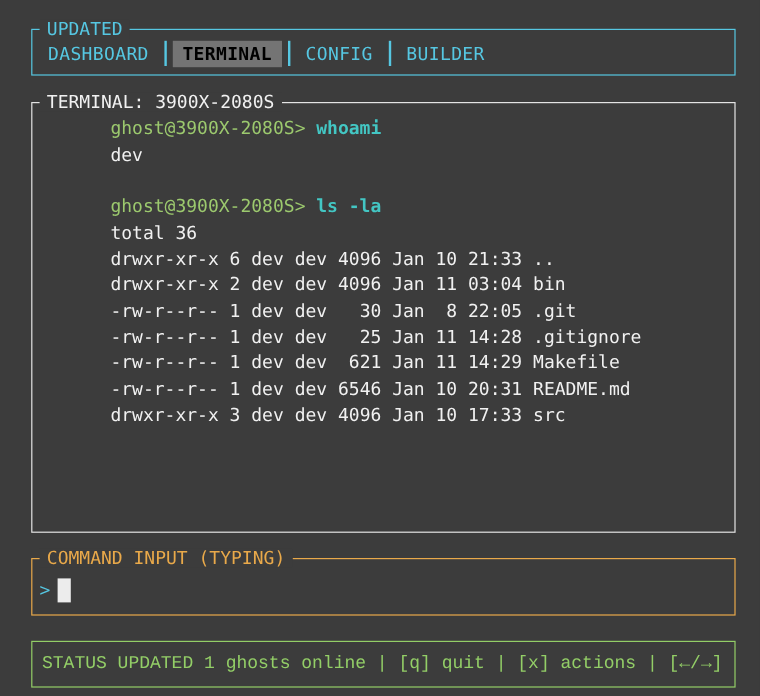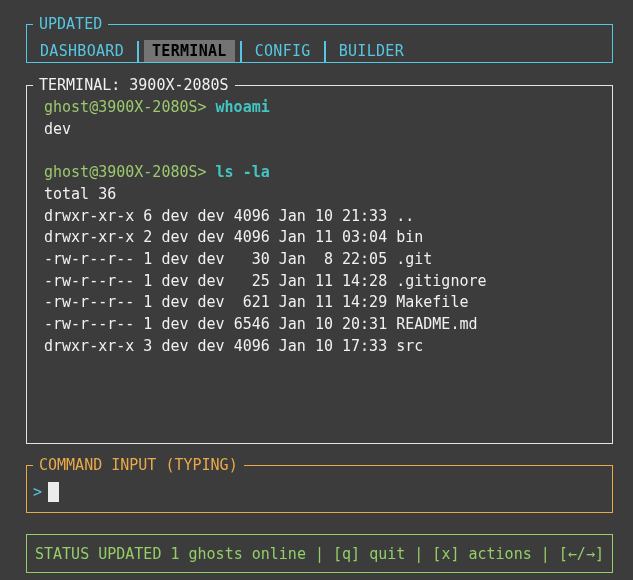--- a/index.html
+++ b/index.html
@@ -12,36 +12,36 @@
   body{
     width:633px;height:580px;overflow:hidden;
     font-family:"DejaVu Sans Mono","Liberation Mono",monospace;
     font-size:15px;
   }
   .stage{position:relative;width:633px;height:580px;background:var(--bg);padding:24px 20px 0 26px;}
   .box{position:relative;width:587px;border:1.5px solid var(--border-white);}
   .nav-box{height:39px;margin-bottom:22px;border-color:var(--cyan);}
   .term-box{height:359px;margin-bottom:21px;border-color:var(--border-white);padding-left:13px;}
   .input-box{height:48px;margin-bottom:21px;border-color:var(--amber);}
-  .status-box{height:39px;border-color:var(--green-status);}
+  .status-box{height:39px;border-color:var(--green-status);font-family:Liberation Mono, monospace;}
   .legend{
     position:absolute;top:-9px;left:6px;padding:0 6px;background:var(--bg);
     font-size:15px;line-height:16px;white-space:pre;
   }
   .legend.cyan{color:var(--cyan);}
   .legend.white{color:var(--white);}
   .legend.amber{color:var(--amber);}
-  .tabs{display:flex;align-items:flex-end;height:100%;padding:2px 0 0 0;}
+  .tabs{display:flex;align-items:center;height:100%;padding:2px 0 0 0;}
   .tab{
     font-family:inherit;font-size:15px;color:var(--cyan);background:none;border:none;
     padding:2px 8px;margin:0 5px;cursor:pointer;letter-spacing:0.3px;
   }
   .tab.active{background:var(--tab-bg);color:#000000;font-weight:700;}
   .tab-divider{width:2px;height:21px;background:var(--cyan);flex:0 0 auto;}
-  .term-viewport{padding:11px 6px 0 4px;}
+  .term-viewport{padding:11px 6px 0 4px;margin-left:48px;}
   .tline{min-height:21.7px;line-height:21.7px;white-space:pre;}
   .t-prompt{color:var(--green);margin-right:9px;}
   .t-cmd{color:var(--teal);font-weight:700;}
   .t-out{color:var(--white);}
   .input-row{display:flex;align-items:center;height:100%;padding:5px 0 0 6px;}
   .in-prompt{color:var(--cyan);margin-right:6px;line-height:20px;}
   .cursor-block{display:inline-block;width:11px;height:20px;background:var(--cursor);}
   .status-text{
     display:flex;align-items:center;height:100%;padding-left:8px;
     color:var(--green-status);white-space:pre;

